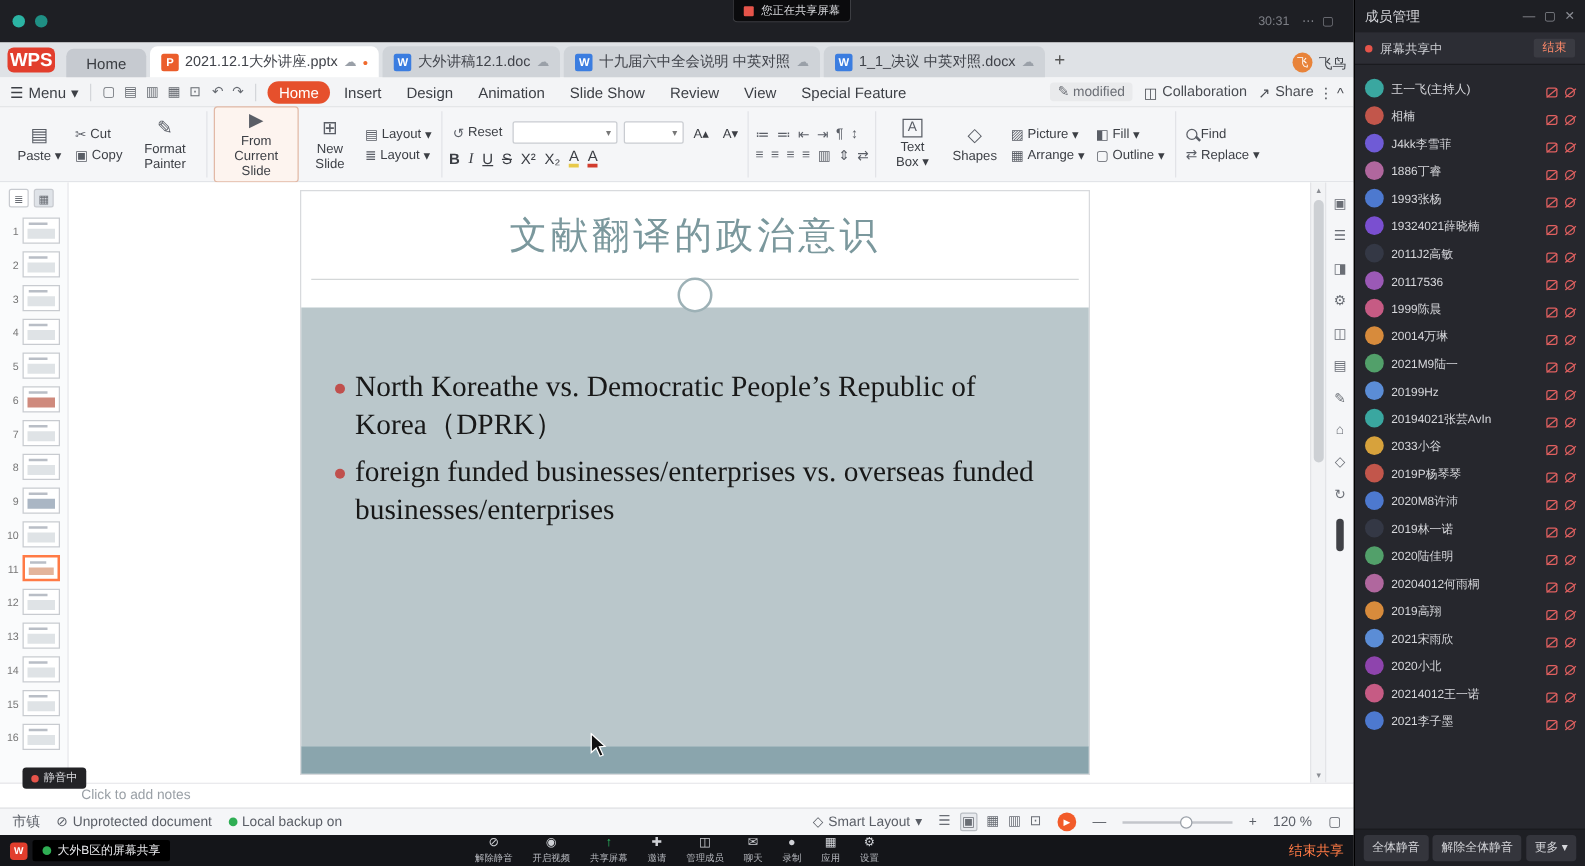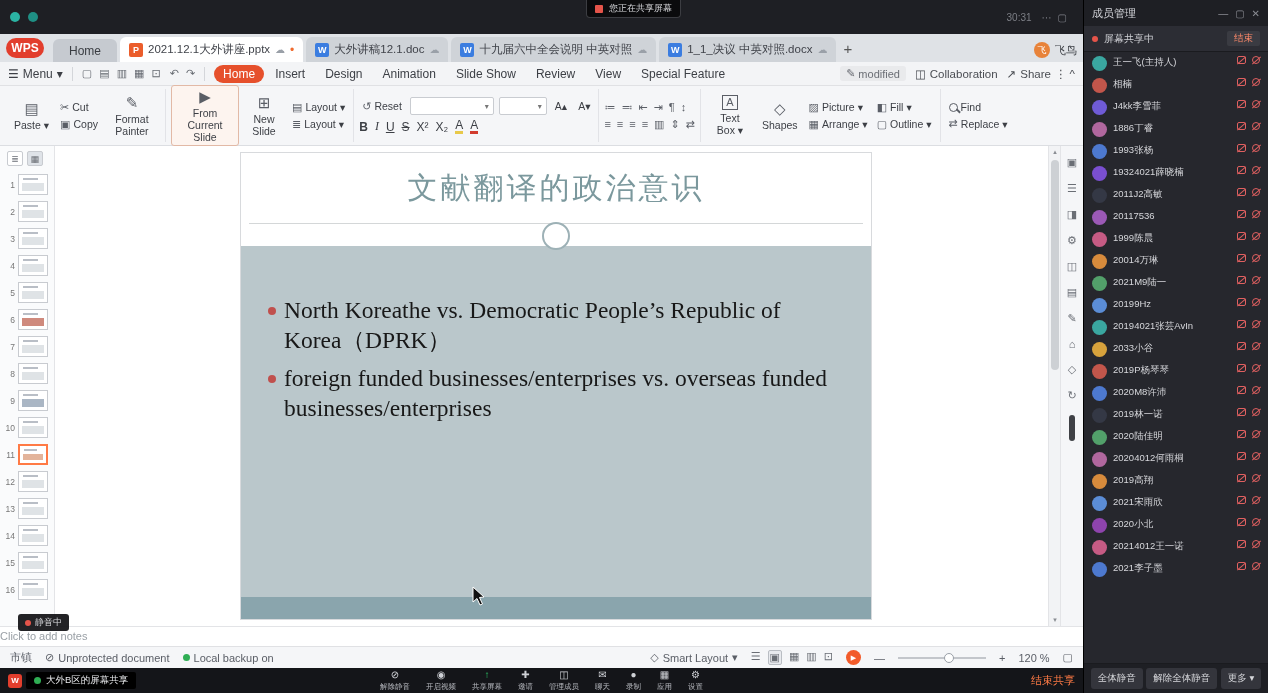--- a/index.html
+++ b/index.html
@@ -12,21 +12,21 @@
   .tb-dot{width:10px;height:10px;border-radius:50%;background:#2bb3a3;margin-right:8px}
   .tb-dot.d2{background:#1f8f84}
   .titlebar .spacer{flex:1}
   .tb-timer{font-size:10px;color:#7d7f86;margin-right:10px}
   .tb-sys{font-size:10px;color:#7d7f86;margin-right:6px}
   .share-pill{position:absolute;left:586px;top:0;background:#0b0b0d;border:1px solid #3c3d42;border-top:none;border-radius:0 0 4px 4px;padding:2px 8px;font-size:9px;color:#d8d9dd;display:flex;align-items:center;gap:6px;z-index:50}
   .stop-sq{width:8px;height:8px;background:#e5544a;border-radius:1px}
 
   
   .tabbar{height:28px;background:#dfe2e6;display:flex;align-items:flex-end;padding:0 6px;gap:3px;flex:none}
-  .wps-logo{width:38px;height:20px;background:#e23e2d;border-radius:10px;color:#fff;font-weight:bold;font-size:12px;display:flex;align-items:center;justify-content:center;margin:0 6px 4px 0}
+  .wps-logo{width:38px;height:20px;background:#e23e2d;border-radius:5px;color:#fff;font-weight:bold;font-size:15px;display:flex;align-items:center;justify-content:center;margin:0 6px 4px 0}
   .home-tab{height:23px;padding:0 16px;background:#c6cad0;border-radius:6px 6px 0 0;font-size:12px;color:#3a3d42;display:flex;align-items:center}
   .doc-tab{height:25px;border-radius:6px 6px 0 0;background:#cfd3d8;display:flex;align-items:center;gap:5px;padding:0 9px;font-size:11.5px;color:#40434a;max-width:210px;white-space:nowrap}
   .doc-tab.active{background:#fff}
   .ficon{width:14px;height:14px;border-radius:2px;color:#fff;font-size:9px;font-weight:bold;display:flex;align-items:center;justify-content:center;flex:none}
   .tab-cloud{font-size:10px;color:#9aa0a8}
   .tab-dot{display:none;color:#f06a2d;font-size:12px}
   .doc-tab.active .tab-dot{display:inline}
   .plus-tab{font-size:15px;color:#555;margin:0 4px 5px 4px}
   .tabbar .spacer{flex:1}
   .user-chip{display:flex;align-items:center;gap:5px;margin-bottom:4px;font-size:11px;color:#3d4046}
@@ -87,21 +87,21 @@
   .slide-body li::before{content:"";position:absolute;left:1px;top:11px;width:8px;height:8px;border-radius:50%;background:#c0504d}
   .slide-footer{position:absolute;left:0;right:0;bottom:0;height:22px;background:#8aa5ad}
 
   .vscroll{width:12px;background:#f2f3f5;border-left:1px solid #e3e4e7;position:relative;flex:none}
   .vthumb{position:absolute;left:2px;top:14px;width:8px;height:210px;background:#cdd0d4;border-radius:4px}
   .varr{position:absolute;left:0;width:12px;text-align:center;font-size:7px;color:#8a8d93}
   .toolstrip{width:23px;background:#f5f6f8;border-left:1px solid #e3e4e7;display:flex;flex-direction:column;align-items:center;padding-top:10px;gap:13px;font-size:11px;color:#6a6e75;flex:none}
   .strip-thumb{width:6px;height:26px;background:#3f4146;border-radius:3px}
 
   
-  .notesbar{height:20px;background:#fff;border-top:1px solid #e3e4e7;font-size:11px;color:#9aa0a6;line-height:19px;flex:none}
+  .notesbar{height:20px;background:#fff;border-top:1px solid #e3e4e7;font-size:11px;color:#9aa0a6;padding-left:65px;line-height:19px;flex:none}
   .statusbar{height:22px;background:#f5f6f8;border-top:1px solid #e0e1e4;display:flex;align-items:center;padding:0 10px;font-size:11px;color:#5a5e66;gap:13px;flex:none}
   .st-item{display:flex;align-items:center;gap:4px;white-space:nowrap}
   .gdot{width:7px;height:7px;border-radius:50%;background:#2fae54}
   .statusbar .spacer{flex:1}
   .viewicons{display:flex;gap:7px;font-size:11px;color:#6a6e75}
   .viewicons span:nth-child(2){border:1px solid #b9bdc3;background:#e8eaee;border-radius:2px;padding:0 1px}
   .playbtn{width:15px;height:15px;border-radius:50%;background:#f25b2a;color:#fff;font-size:7px;display:flex;align-items:center;justify-content:center}
   .zslider{width:88px;height:2px;background:#c3c6cb;position:relative}
   .zknob{position:absolute;left:52%;top:-4px;width:10px;height:10px;border-radius:50%;background:#fff;border:1px solid #9aa0a8}
 
@@ -120,21 +120,21 @@
   
   .mpanel{position:absolute;left:1083px;top:0;width:185px;height:693px;background:#26272d;display:flex;flex-direction:column;border-left:1px solid #000}
   .mp-h1{height:26px;background:#1e1f24;display:flex;align-items:center;padding:0 8px;color:#d4d5da;font-size:11px;flex:none}
   .mp-h1 .spacer{flex:1}
   .mp-ctl{color:#8a8c93;font-size:10px;margin-left:7px}
   .mp-h2{height:26px;background:#2c2d34;border-bottom:1px solid #1a1b1f;display:flex;align-items:center;gap:6px;padding:0 8px;font-size:10px;color:#cfd0d5;flex:none}
   .rdot{width:6px;height:6px;border-radius:50%;background:#e5544a}
   .mp-h2 .spacer{flex:1}
   .mp-act{background:#3a3b42;border-radius:2px;padding:1px 7px;color:#ff8a6a;font-size:9.5px}
   .mlist{flex:1;overflow:hidden;padding:4px 0}
-  .mrow{height:22px;display:flex;align-items:flex-start;gap:6px;padding:0 8px}
+  .mrow{height:22px;display:flex;align-items:flex-end;gap:6px;padding:0 8px}
   .mavatar{width:15px;height:15px;border-radius:50%;background:#555;flex:none}
   .mname{flex:1;font-size:9.5px;color:#d6d7db;white-space:nowrap;overflow:hidden;text-overflow:ellipsis}
   .ic-coff{width:9px;height:8px;border:1px solid #e06060;border-radius:2px;position:relative;flex:none}
   .ic-moff{width:8px;height:8px;border:1px solid #e06060;border-radius:50%;position:relative;flex:none}
   .ic-coff::after,.ic-moff::after{content:"";position:absolute;left:-2px;top:3px;width:11px;height:1px;background:#e06060;transform:rotate(-40deg)}
   .mp-foot{height:30px;background:#1e1f24;border-top:1px solid #1a1b1f;display:flex;align-items:center;justify-content:space-around;padding:0 5px;flex:none}
   .fbtn{font-size:9.5px;color:#d6d7db;background:#34353c;border-radius:3px;padding:4px 7px;white-space:nowrap}
 
   
   .mic-badge{position:absolute;left:18px;top:614px;background:rgba(18,18,22,.93);color:#d8d9dd;font-size:9px;padding:2px 7px;border-radius:3px;display:flex;align-items:center;gap:4px;z-index:40}

